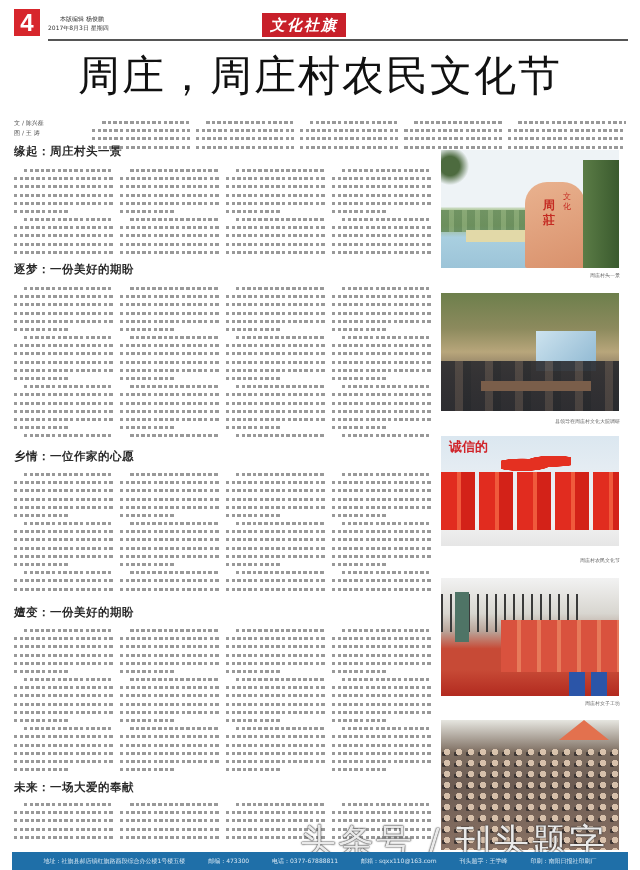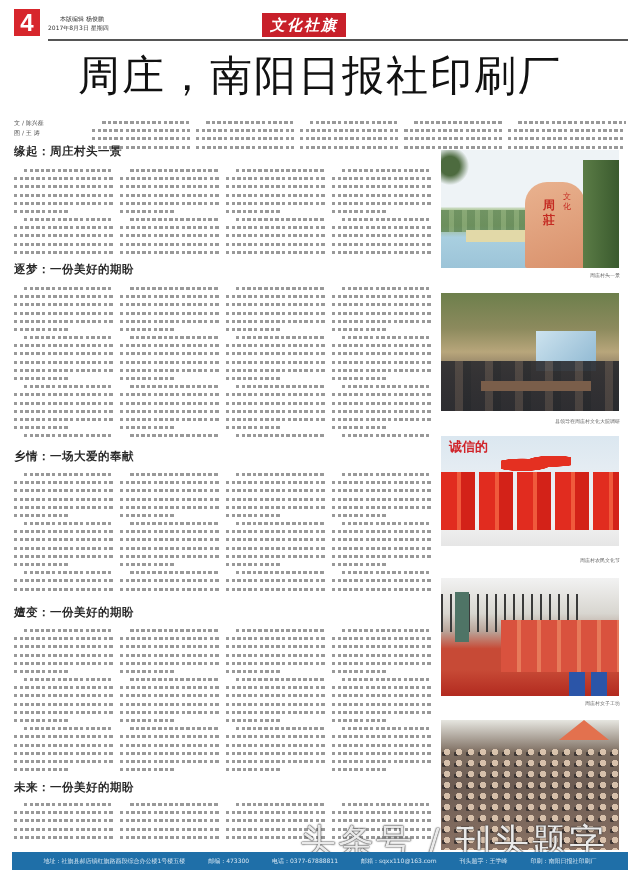--- a/index.html
+++ b/index.html
@@ -46,21 +46,21 @@
 <div class="masthead">
   <div class="page-num">4</div>
   <div class="edition">
     <div class="editors">本版编辑 杨俊鹏</div>
     <div>2017年8月3日  星期四</div>
   </div>
   <div class="logo">文化社旗</div>
   <div class="mast-rule"></div>
 </div>
 
-<h1 class="headline">周庄，南阳日报社印刷厂</h1>
+<h1 class="headline">周庄，周庄村农民文化节</h1>
 
 <div class="byline">
   <div>文 / 陈兴磊</div>
   <div>图 / 王 涛</div>
 </div>
 
 <div class="textblock" style="left:92px;top:118px;width:98px;height:40px;">
     <div class="line"><span style="margin-left: 10px; width: 88px;"></span></div>
     <div class="line"><span style="margin-left: 0px; width: 98px;"></span></div>
     <div class="line"><span style="margin-left: 0px; width: 98px;"></span></div>
@@ -86,23 +86,23 @@
   </div>
 <div class="textblock" style="left:508px;top:118px;width:118px;height:40px;">
     <div class="line"><span style="margin-left: 10px; width: 108px;"></span></div>
     <div class="line"><span style="margin-left: 0px; width: 118px;"></span></div>
     <div class="line"><span style="margin-left: 0px; width: 118px;"></span></div>
     <div class="line"><span style="margin-left: 0px; width: 118px;"></span></div>
   </div>
 
 <div class="sec-head" style="top:144px;">缘起：周庄村头一景</div>
 <div class="sec-head" style="top:262px;">逐梦：一份美好的期盼</div>
-<div class="sec-head" style="top:449px;">乡情：一场大爱的奉献</div>
+<div class="sec-head" style="top:449px;">乡情：一位作家的心愿</div>
 <div class="sec-head" style="top:605px;">嬗变：一份美好的期盼</div>
-<div class="sec-head" style="top:780px;">未来：一份美好的期盼</div>
+<div class="sec-head" style="top:780px;">未来：一场大爱的奉献</div>
 
 <div class="textblock" style="left:14px;top:166px;width:100px;height:90px;">
     <div class="line"><span style="margin-left: 10px; width: 90px;"></span></div>
     <div class="line"><span style="margin-left: 0px; width: 100px;"></span></div>
     <div class="line"><span style="margin-left: 0px; width: 100px;"></span></div>
     <div class="line"><span style="margin-left: 0px; width: 100px;"></span></div>
     <div class="line"><span style="margin-left: 0px; width: 100px;"></span></div>
     <div class="line"><span style="margin-left: 0px; width: 55px;"></span></div>
     <div class="line"><span style="margin-left: 10px; width: 90px;"></span></div>
     <div class="line"><span style="margin-left: 0px; width: 100px;"></span></div>

